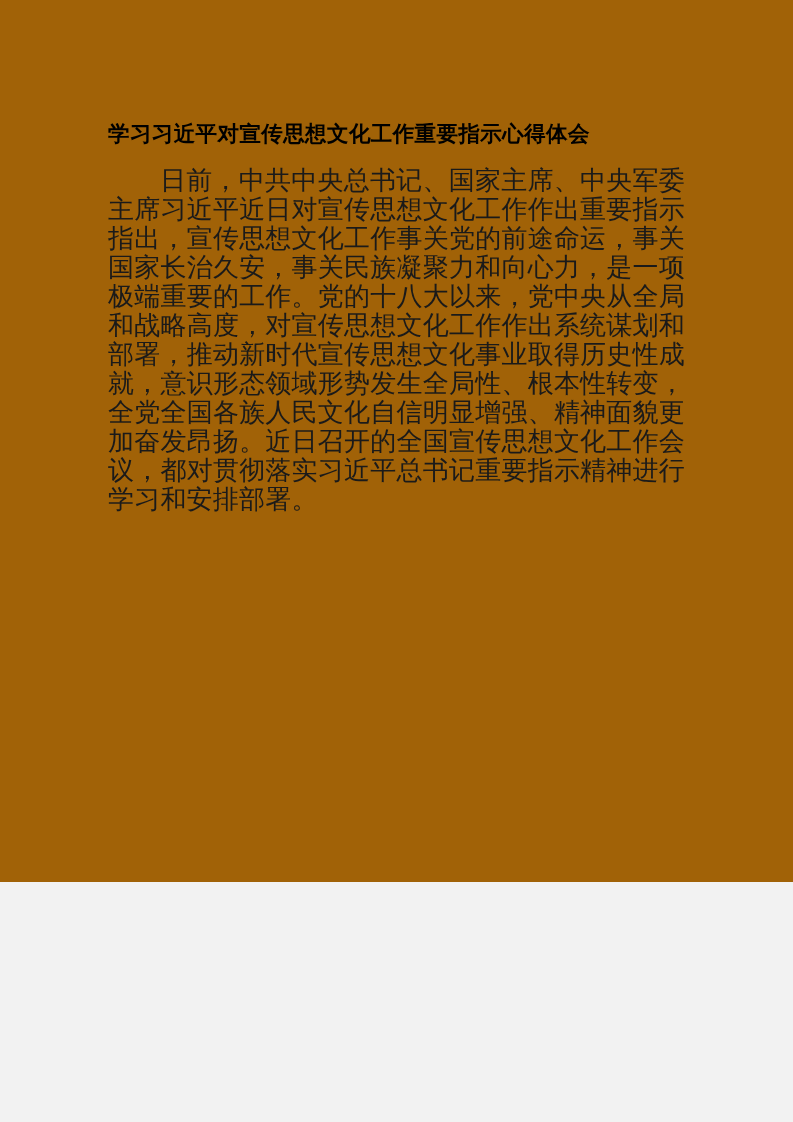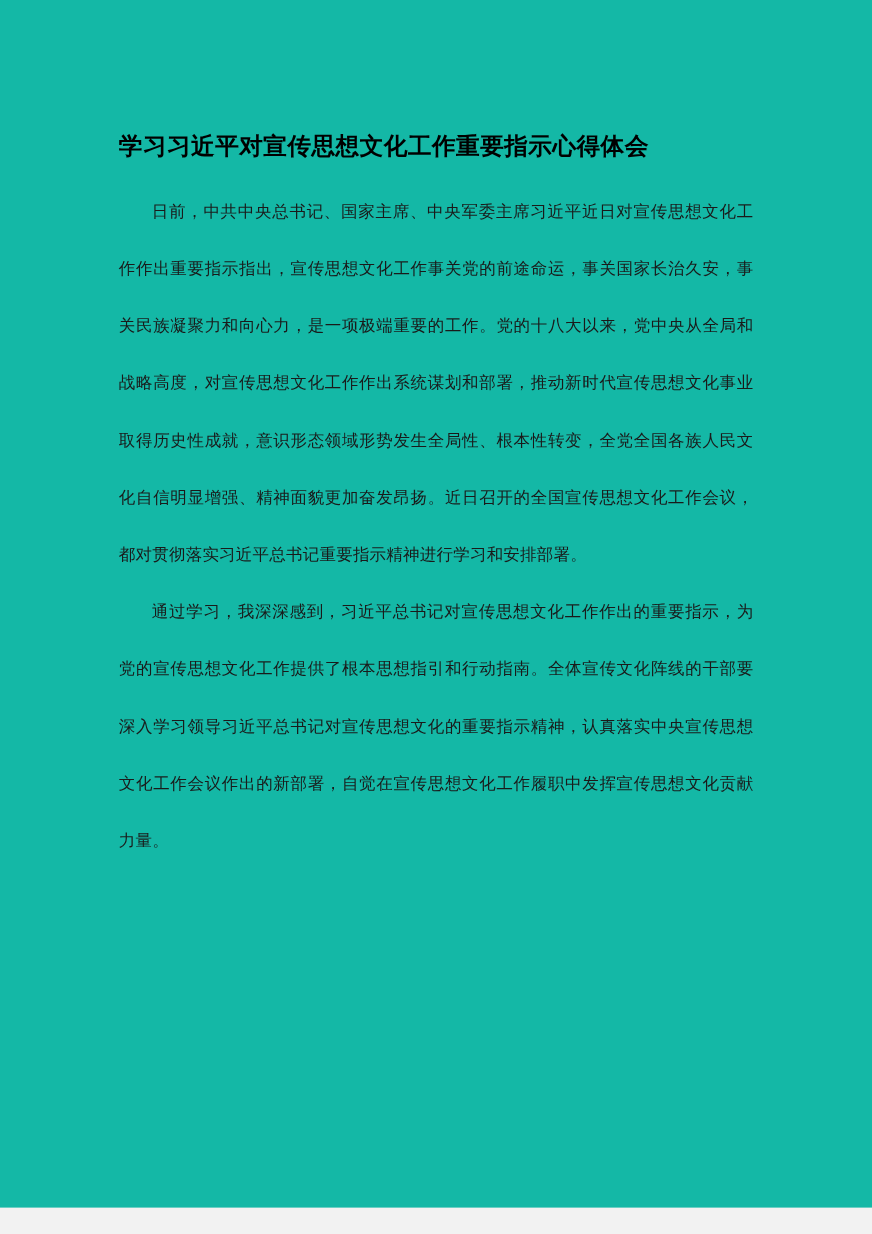--- a/index.html
+++ b/index.html
@@ -5,41 +5,41 @@
   html, body {
     margin: 0;
     padding: 0;
     background: #f2f2f2;
   }
   body {
     font-family: "Liberation Serif", "DejaVu Serif", serif;
   }
   .page {
     width: 793px;
-    height: 1098px;
-    background: #14b8a6;
+    height: 882px;
+    background: #a16207;
     margin: 0 auto;
     position: relative;
     box-sizing: border-box;
     padding: 118px 108px 60px 108px;
     overflow: hidden;
   }
   .doc-title {
     font-size: 21.5px;
     font-weight: bold;
     line-height: 1.5;
     text-align: left;
     margin: 0 0 16px 0;
     letter-spacing: 0.4px;
     color: #000;
     font-family: "DejaVu Sans", "Liberation Sans", sans-serif;
   }
   .para {
-    font-size: 15px;
-    line-height: 52px;
+    font-size: 26px;
+    line-height: 29px;
     text-align: justify;
     text-justify: inter-ideograph;
     margin: 0;
     text-indent: 2em;
     color: #1a1a1a;
     letter-spacing: 0.2px;
     font-family: "DejaVu Serif", "Liberation Serif", serif;
   }
   .para + .para {
     margin-top: 0px;
@@ -52,15 +52,14 @@
     position: relative;
   }
 </style>
 </head>
 <body>
 
 <div class="page">
   <div class="content">
     <h1 class="doc-title">学习习近平对宣传思想文化工作重要指示心得体会</h1>
     <p class="para">日前，中共中央总书记、国家主席、中央军委主席习近平近日对宣传思想文化工作作出重要指示指出，宣传思想文化工作事关党的前途命运，事关国家长治久安，事关民族凝聚力和向心力，是一项极端重要的工作。党的十八大以来，党中央从全局和战略高度，对宣传思想文化工作作出系统谋划和部署，推动新时代宣传思想文化事业取得历史性成就，意识形态领域形势发生全局性、根本性转变，全党全国各族人民文化自信明显增强、精神面貌更加奋发昂扬。近日召开的全国宣传思想文化工作会议，都对贯彻落实习近平总书记重要指示精神进行学习和安排部署。</p>
-    <p class="para">通过学习，我深深感到，习近平总书记对宣传思想文化工作作出的重要指示，为党的宣传思想文化工作提供了根本思想指引和行动指南。全体宣传文化阵线的干部要深入学习领导习近平总书记对宣传思想文化的重要指示精神，认真落实中央宣传思想文化工作会议作出的新部署，自觉在宣传思想文化工作履职中发挥宣传思想文化贡献力量。</p>
   </div>
 </div>
 
 </body></html>

